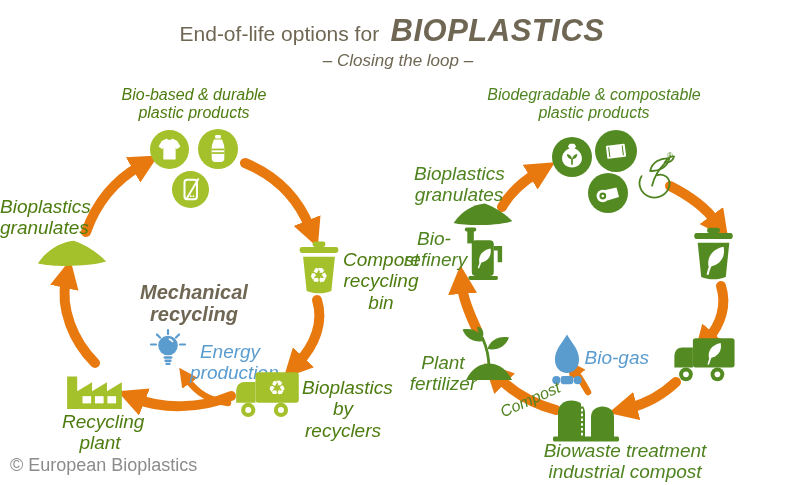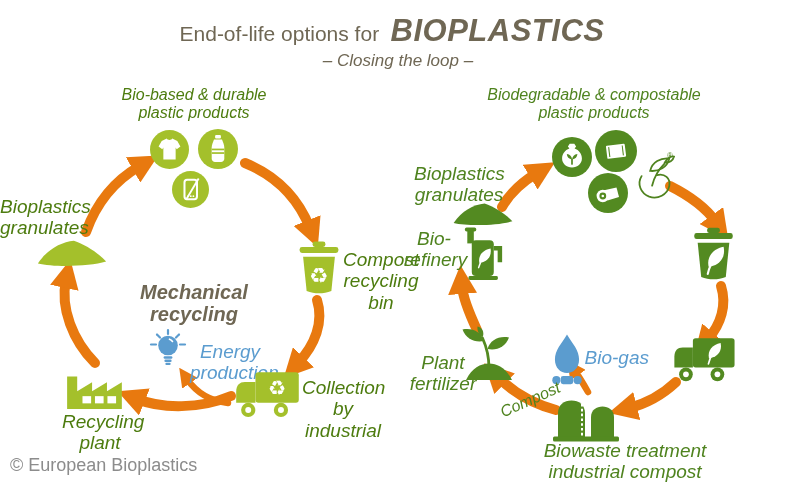--- a/index.html
+++ b/index.html
@@ -111,21 +111,21 @@
 
   <svg class="abs" style="left:233px;top:369px" width="68" height="52" viewBox="0 0 70 54">
     <rect x="23" y="3.5" width="45" height="31.5" rx="3" fill="#a4c02b"></rect>
     <path fill="#a4c02b" d="M3,35 V23.5 C3,17 6.5,13.5 12,13.5 H23 V35 Z"></path>
     <circle cx="15.5" cy="42.5" r="7.4" fill="#a4c02b"></circle>
       <circle cx="15.5" cy="42.5" r="3.1" fill="#fff"></circle>
     <circle cx="49.5" cy="42.5" r="7.4" fill="#a4c02b"></circle>
       <circle cx="49.5" cy="42.5" r="3.1" fill="#fff"></circle>
     <text x="45.5" y="27.5" text-anchor="middle" font-size="21" font-family="'DejaVu Sans',sans-serif" fill="#fff">♻</text>
   </svg>
-  <div class="lbl lg s15" style="left:302px;top:377px;width:82px">Collection by industrial</div>
+  <div class="lbl lg s15" style="left:302px;top:377px;width:82px">Bioplastics by recyclers</div>
 
   <svg class="abs" style="left:62px;top:364px" width="64" height="48" viewBox="0 0 66 50">
     <path fill="#a4c02b" d="M5,47 V13 H15.5 V28.5 L31,19 V28.5 L46.5,19 V28.5 L62,19 V47 Z"></path>
     <rect x="21" y="33.5" width="9" height="7.5" fill="#fff"></rect>
     <rect x="34" y="33.5" width="9" height="7.5" fill="#fff"></rect>
     <rect x="47" y="33.5" width="9" height="7.5" fill="#fff"></rect>
   </svg>
   <div class="lbl lg s15" style="left:62px;top:411px;width:76px">Recycling plant</div>
 
   <div class="lbl dg s16" style="left:479px;top:86px;width:230px">Biodegradable &amp; compostable plastic products</div>

